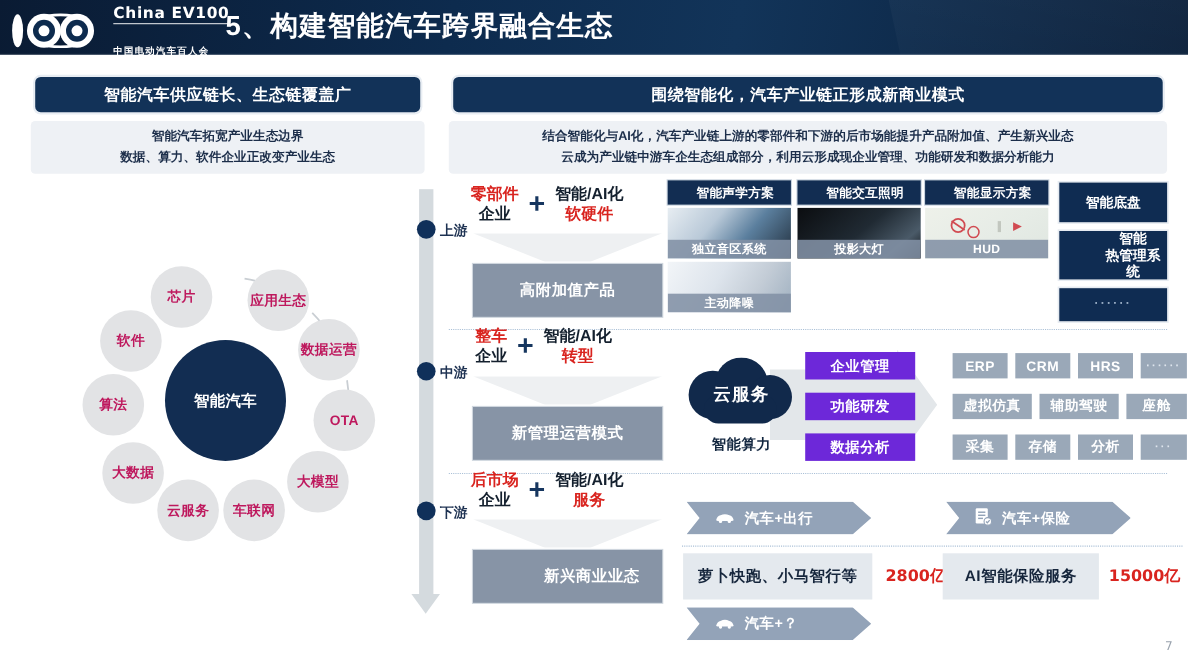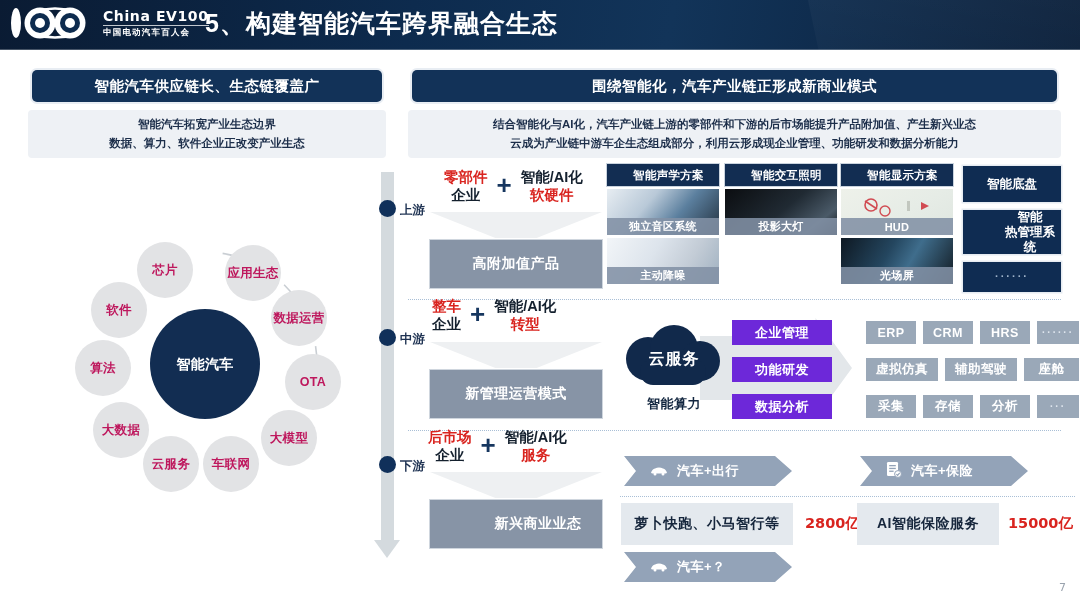--- a/index.html
+++ b/index.html
@@ -25,21 +25,21 @@
   }
   .logo { position: absolute; left: 8px; top: 5px; display: flex; align-items: center; gap: 7px; }
   .logo-mark { display: flex; align-items: center; }
   .logo-text { display: flex; flex-direction: column; justify-content: space-between; line-height: 1; }
   .logo-en {
     color: #fff; font-size: 14px; font-weight: 700; letter-spacing: .6px;
     font-family: "DejaVu Sans", sans-serif; padding-bottom: 2px;
   }
   .logo-cn {
     color: #fff; font-size: 8.5px; letter-spacing: 1.2px; font-weight: 700;
-    border-top: 1px solid rgba(255,255,255,.75); padding-top: 2px;
+    border-top: 1px solid rgba(255,255,255,.75); padding-top: 20px;
   }
   .header-title {
     position: absolute; left: 205px; top: 7px;
     color: #ffffff; font-size: 25px; font-weight: 700; letter-spacing: 1px;
   }
   .header-underline {
     position: absolute; left: 0; top: 49px; width: 1080px; height: 1px;
     background: rgba(255,255,255,.25);
   }
 
@@ -293,21 +293,21 @@
 
   <div class="timeline-bar"></div>
   <div class="timeline-arrow"></div>
   <div class="stage-dot" style="left:379px; top:200px;"></div>
   <div class="stage-label" style="left:400px; top:202px;">上游</div>
   <div class="stage-dot" style="left:379px; top:329px;"></div>
   <div class="stage-label" style="left:400px; top:331px;">中游</div>
   <div class="stage-dot" style="left:379px; top:456px;"></div>
   <div class="stage-label" style="left:400px; top:458px;">下游</div>
 
-  <div class="formula" style="left:444px; top:168px;">
+  <div class="formula" style="left:428px; top:168px;">
     <span class="f-col">
       <span class="f-red">零部件</span><br>
       <span class="f-blk">企业</span>
     </span>
     <span class="f-plus">+</span>
     <span class="f-col">
       <span class="f-blk">智能/AI化</span><br>
       <span class="f-red">软硬件</span>
     </span>
   </div>
@@ -336,23 +336,20 @@
     <div class="card-photo ph-e">
       <svg width="112" height="46" style="position:absolute;left:0;top:0;">
         <circle cx="30" cy="16" r="6" fill="none" stroke="#d14b52" stroke-width="1.6"></circle>
         <path d="M24 12 L36 20" stroke="#d14b52" stroke-width="1.6"></path>
         <circle cx="44" cy="22" r="5" fill="none" stroke="#d14b52" stroke-width="1.4"></circle>
         <rect x="66" y="12" width="3" height="10" fill="#c2c7bf"></rect>
         <path d="M80 13 L88 17 L80 21 Z" fill="#d14b52"></path>
       </svg>
       <div class="ph-cap">HUD</div>
     </div>
-    <div class="card-photo ph-f">
-      <div class="ph-cap">光场屏</div>
-    </div>
   </div>
 
   <div class="navy-box" style="left:963px; top:166px; width:98px; height:36px;">智能底盘</div>
   <div class="navy-box" style="left:963px; top:210px; width:98px; height:44px;padding-left:36px;">
     <span style="white-space:pre-line;">智能
 热管理系统</span>
   </div>
   <div class="navy-box dots" style="left:963px; top:262px; width:98px; height:30px;">······</div>
 
   <div class="dotted" style="left:408px; top:299px; width:653px;"></div>

